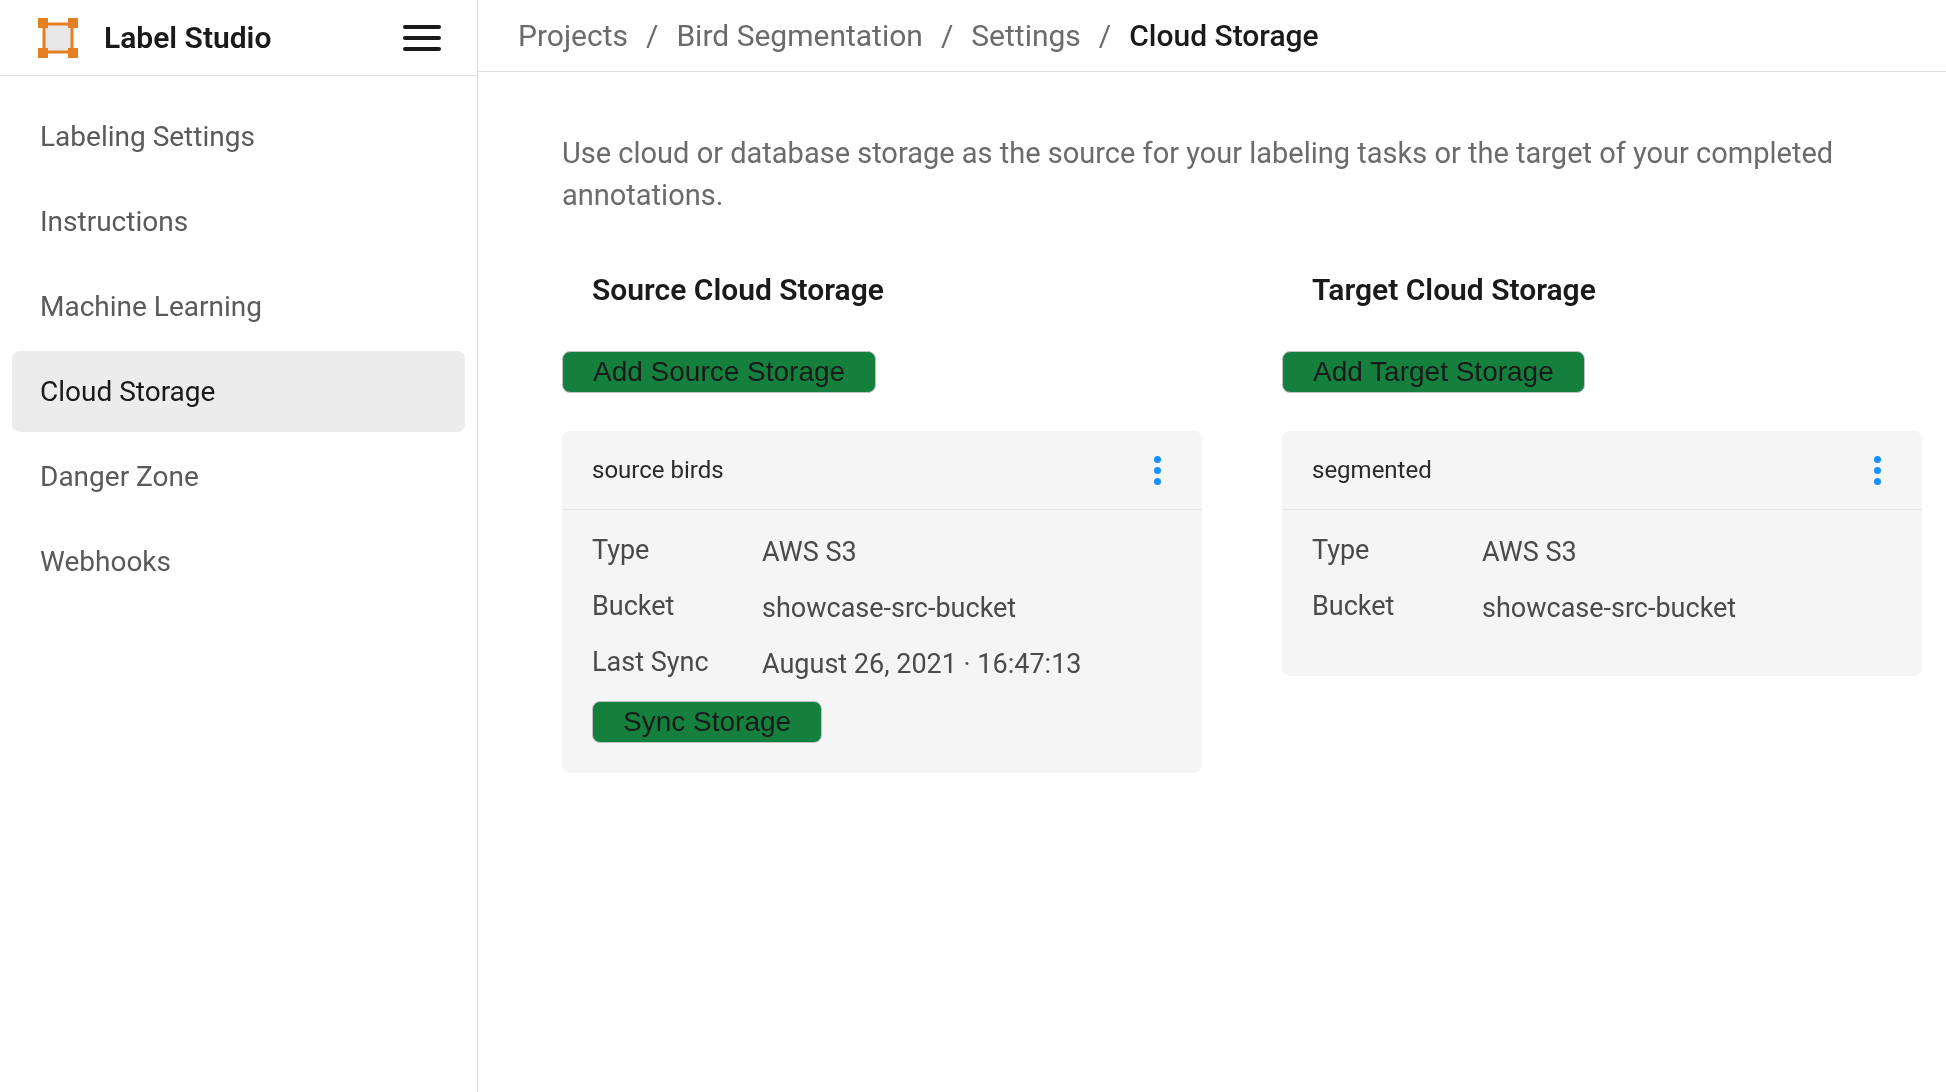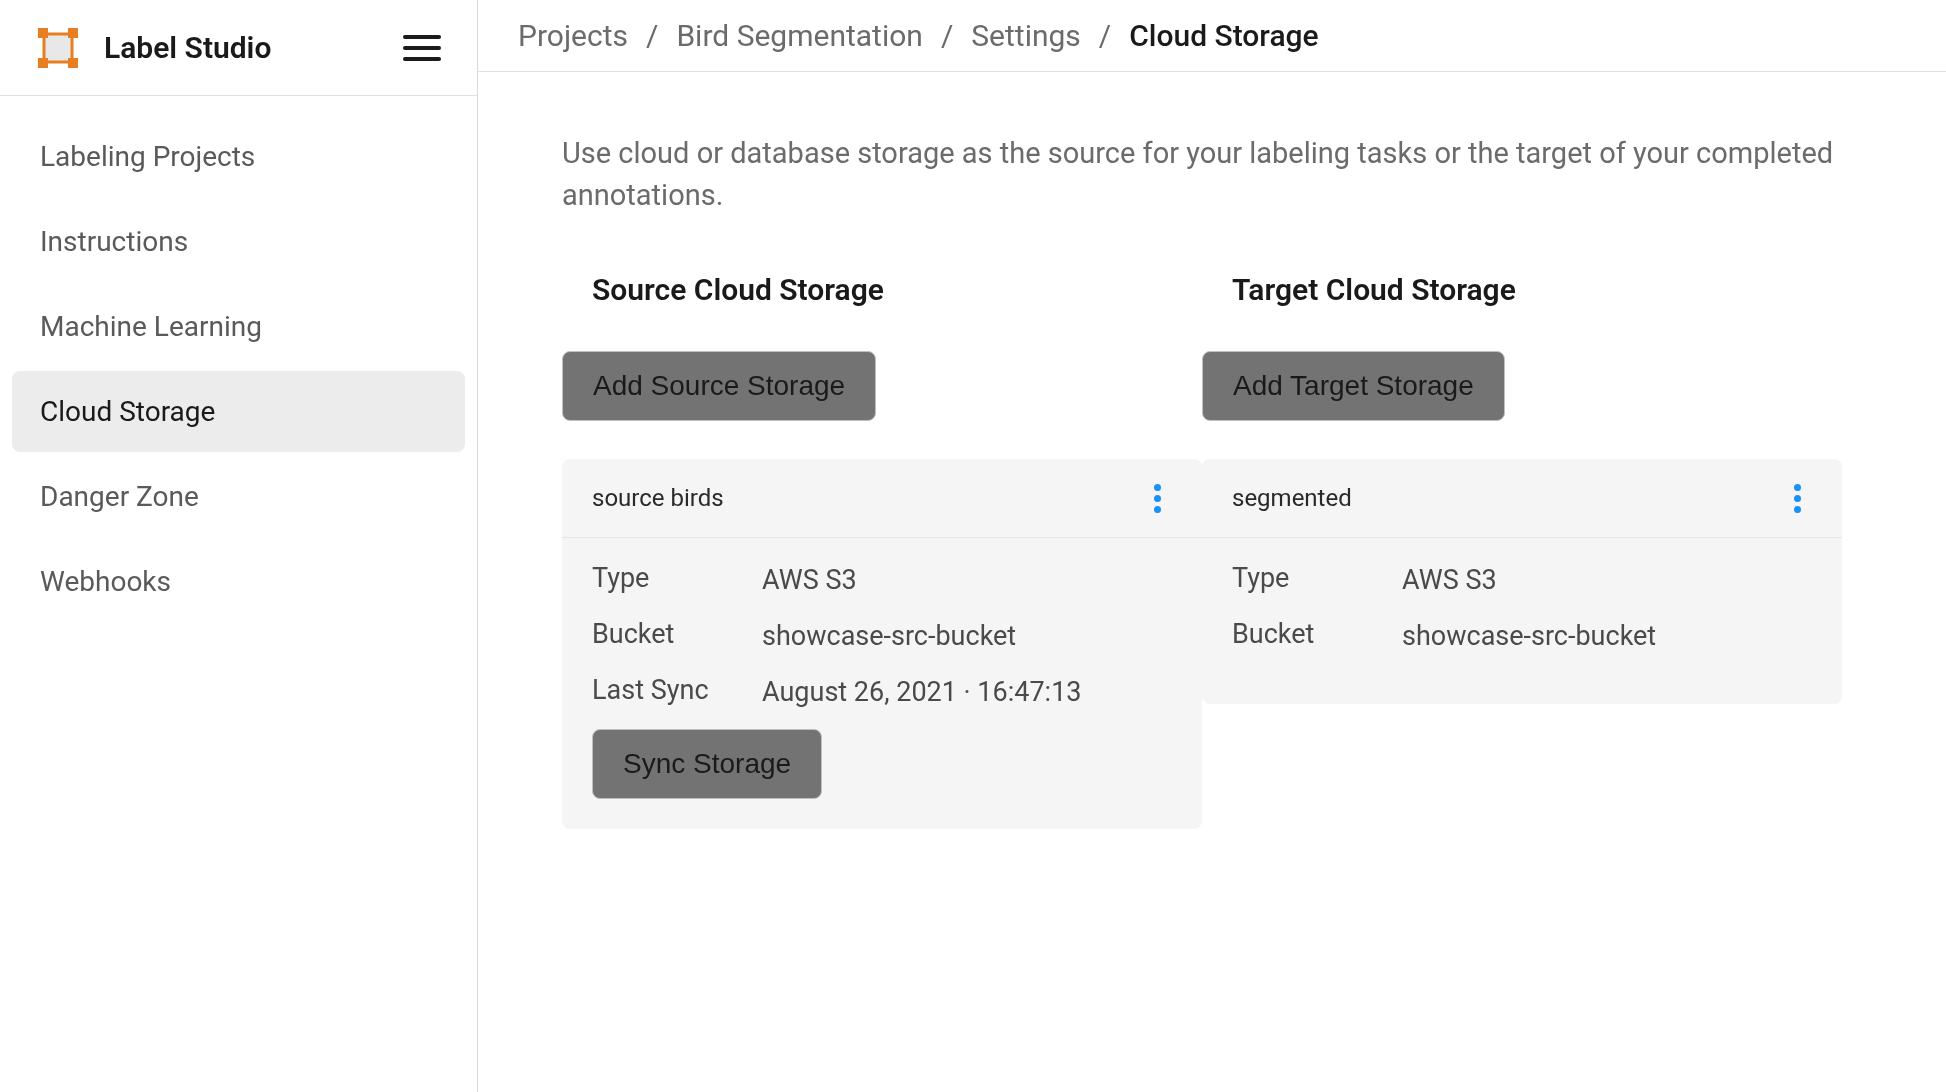--- a/index.html
+++ b/index.html
@@ -14,21 +14,21 @@
   .app { display: flex; height: 100%; }
   
   .sidebar {
     width: 478px;
     border-right: 1px solid #d9d9d9;
     display: flex;
     flex-direction: column;
     flex-shrink: 0;
   }
   .sidebar-header {
-    height: 96px;
+    height: 76px;
     display: flex;
     align-items: center;
     padding: 0 34px 0 34px;
     border-bottom: 1px solid #e0e0e0;
     justify-content: space-between;
   }
   .brand {
     display: flex;
     align-items: center;
     gap: 22px;
@@ -82,36 +82,37 @@
   }
   .description {
     font-size: 29px;
     color: #6b6b6b;
     line-height: 1.45;
     max-width: 1300px;
     margin-bottom: 56px;
   }
   .storage-columns {
     display: flex;
+    gap: 80px;
   }
   .storage-col { flex: 0 0 640px; }
   .col-heading {
     font-size: 30px;
     font-weight: 600;
     color: #1a1a1a;
     margin-bottom: 44px;
     padding-left: 30px;
   }
   .btn {
     display: inline-block;
-    padding: 18px 30px;
+    padding: 4px 30px;
     font-size: 28px;
     font-weight: 500;
     color: #1a1a1a;
-    background: #737373;
+    background: #15803d;
     border: 1px solid #c0c0c0;
     border-radius: 8px;
     cursor: pointer;
   }
   .add-btn { margin-bottom: 38px; }
   .card {
     background: #f5f5f5;
     border-radius: 8px;
     overflow: hidden;
   }
@@ -165,21 +166,21 @@
         </svg>
         <span class="brand-name">Label Studio</span>
       </div>
       <div class="hamburger">
         <span></span>
           <span></span>
           <span></span>
       </div>
     </div>
     <nav class="sidebar-nav">
-      <div class="nav-item">Labeling Projects</div>
+      <div class="nav-item">Labeling Settings</div>
       <div class="nav-item">Instructions</div>
       <div class="nav-item">Machine Learning</div>
       <div class="nav-item active">Cloud Storage</div>
       <div class="nav-item">Danger Zone</div>
       <div class="nav-item">Webhooks</div>
     </nav>
   </aside>
 
   <main class="main">
     <div class="breadcrumb-bar">

